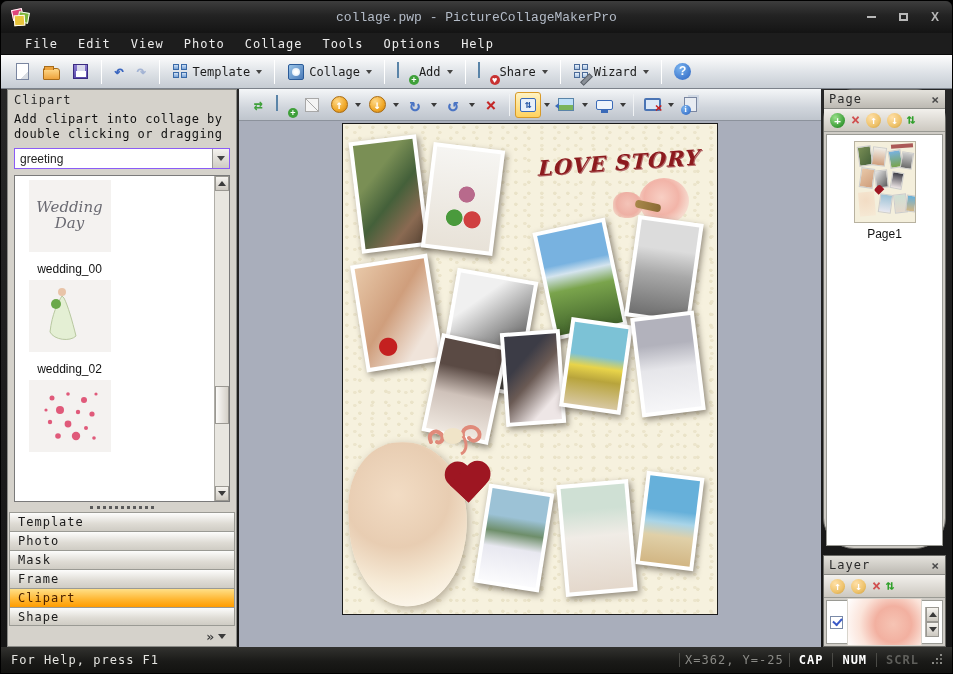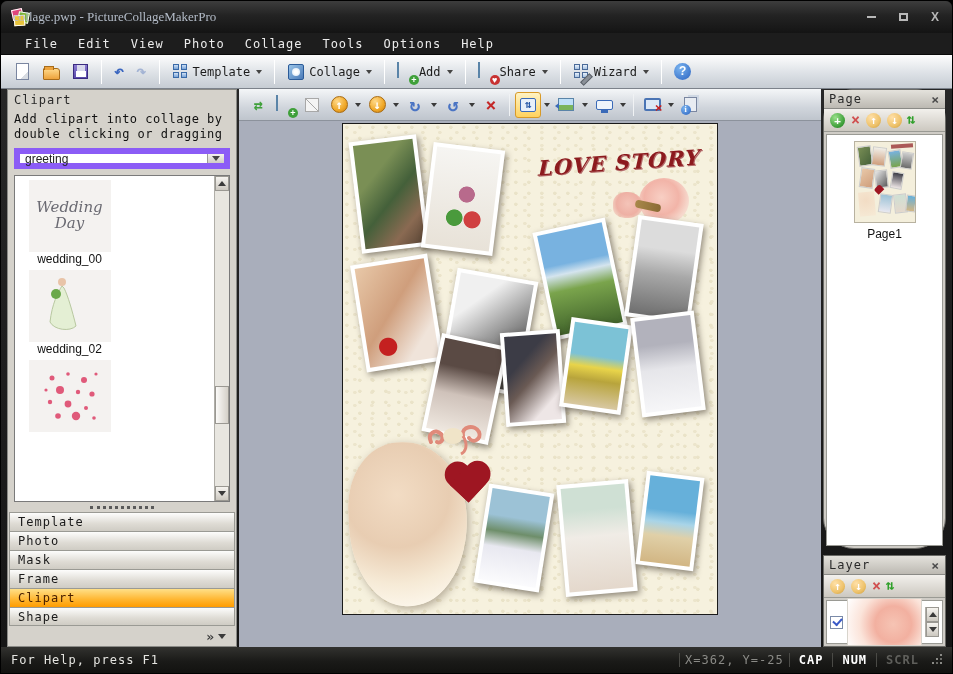--- a/index.html
+++ b/index.html
@@ -8,21 +8,21 @@
 
   .window { width:953px; height:674px; background:linear-gradient(180deg,#2a2a2a,#151515); border-radius:7px 7px 0 0; display:flex; flex-direction:column; border:1px solid #000; }
 
   
   .titlebar { height:32px; display:flex; align-items:center; padding:0 8px; background:linear-gradient(180deg,#3d3d3d,#232323 45%,#141414); border-radius:7px 7px 0 0; position:relative; }
   .app-icon { width:20px; height:20px; position:relative; margin-left:2px; }
   .app-icon .sq { position:absolute; width:11px; height:11px; border:1px solid #fff; }
   .app-icon .sq.a { background:#e0447c; left:1px; top:2px; transform:rotate(-12deg); }
   .app-icon .sq.b { background:#7ab43c; left:7px; top:5px; transform:rotate(10deg); }
   .app-icon .sq.c { background:#e8c43c; left:3px; top:8px; transform:rotate(-4deg); }
-  .title-text { position:absolute; left:12px; right:0; text-align:left; color:#b4bcc8; font-family:Liberation Serif, serif; font-size:13px; pointer-events:none; }
+  .title-text { position:absolute; left:0; right:0; text-align:center; color:#b4bcc8; font-family:Liberation Mono, monospace; font-size:13px; pointer-events:none; }
   .win-controls { margin-left:auto; display:flex; gap:14px; align-items:center; z-index:2; }
   .win-btn { width:18px; height:16px; display:flex; align-items:center; justify-content:center; color:#b8b8b8; font-family:"Liberation Sans",sans-serif; font-size:12px; font-weight:bold; }
   .min-glyph { width:9px; height:2px; background:#b8b8b8; }
   .max-glyph { width:9px; height:8px; border:2px solid #b8b8b8; }
 
   
   .menubar { height:22px; background:#1d1d1d; display:flex; align-items:center; padding-left:14px; border-bottom:1px solid #0a0a0a; }
   .menu-item { color:#ececec; padding:2px 10px; letter-spacing:1px; cursor:default; }
 
   
@@ -52,29 +52,29 @@
   .ic-wizard:after { content:""; position:absolute; right:-4px; bottom:-3px; width:11px; height:3px; background:#8a9098; transform:rotate(-45deg); border:1px solid #5a6068; }
   .ic-help { width:17px; height:17px; border-radius:50%; background:radial-gradient(circle at 35% 30%,#7ab4f0,#2a62c0); color:#fff; font-weight:bold; font-family:"Liberation Sans",sans-serif; font-size:12px; text-align:center; line-height:17px; }
 
   
   .main { flex:1; display:flex; padding:0 6px; gap:2px; min-height:0; }
 
   
   .left-panel { width:230px; background:#d5d2cb; border:1px solid #8a8a86; display:flex; flex-direction:column; }
   .panel-title { height:20px; padding:3px 6px 0; color:#2a2a2a; letter-spacing:1px; }
   .clip-desc { padding:2px 6px 4px; color:#111; line-height:1.25; letter-spacing:0.5px; }
-  .dropdown { margin:2px 6px 6px; height:21px; background:#fff; border:6px solid #8b5cf6; display:flex; align-items:center; font-family:"Liberation Sans",sans-serif; font-size:12px; color:#222; }
+  .dropdown { margin:2px 6px 6px; height:21px; background:#fff; border:1px solid #8b5cf6; display:flex; align-items:center; font-family:"Liberation Sans",sans-serif; font-size:12px; color:#222; }
   .dropdown .val { flex:1; padding:0 5px; }
   .dd-btn { width:17px; height:100%; background:linear-gradient(180deg,#f4f2ee,#cfccc4); border-left:1px solid #9a9a96; display:flex; align-items:center; justify-content:center; }
   .dd-btn:after { content:""; width:0; height:0; border-left:4px solid transparent; border-right:4px solid transparent; border-top:5px solid #444; }
   .clip-list { flex:1; margin:0 6px; background:#fff; border:1px solid #7a7a7a; display:flex; min-height:0; position:relative; }
   .clip-grid { flex:1; display:flex; flex-wrap:wrap; padding:4px 2px 0 6px; align-content:flex-start; overflow:hidden; }
   .clip-cell { width:97px; display:flex; flex-direction:column; align-items:center; margin-bottom:4px; }
   .clip-thumb { width:82px; height:72px; background:#f4f2f0; display:flex; align-items:center; justify-content:center; overflow:hidden; }
-  .clip-label { font-family:"Liberation Sans",sans-serif; font-size:12px; color:#111; margin-top:0; }
+  .clip-label { font-family:"Liberation Sans",sans-serif; font-size:12px; color:#111; margin-top:10px; }
   .thumb-text { font-family:"DejaVu Serif",serif; font-style:italic; color:#6a6a72; text-align:center; font-size:15px; line-height:1.05; }
   
   .vscroll { width:15px; background:#e8e6e0; border-left:1px solid #b0aea8; display:flex; flex-direction:column; }
   .scr-btn { height:15px; background:linear-gradient(180deg,#f6f4f0,#ccc8c0); border:1px solid #9a9892; display:flex; align-items:center; justify-content:center; }
   .arr-up { width:0; height:0; border-left:4px solid transparent; border-right:4px solid transparent; border-bottom:5px solid #3a3a3a; }
   .arr-dn { width:0; height:0; border-left:4px solid transparent; border-right:4px solid transparent; border-top:5px solid #3a3a3a; }
   .scr-track { flex:1; position:relative; }
   .scr-thumb { position:absolute; left:0; right:0; height:38px; background:linear-gradient(90deg,#fbfaf8,#d4d0c8); border:1px solid #9a9892; }
   .clip-list .scr-thumb { top:66%; }
 

